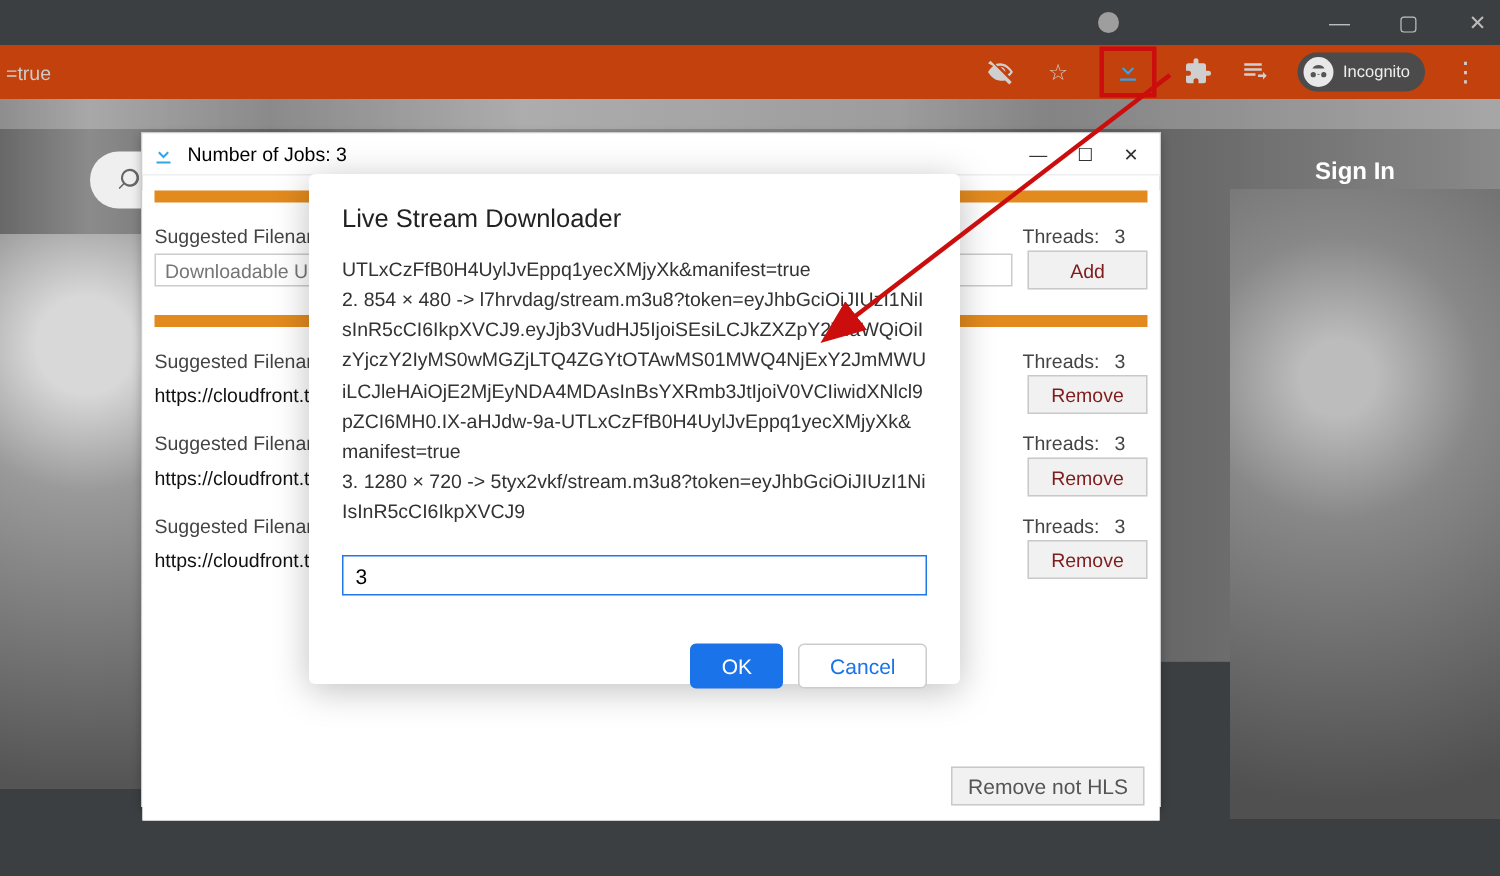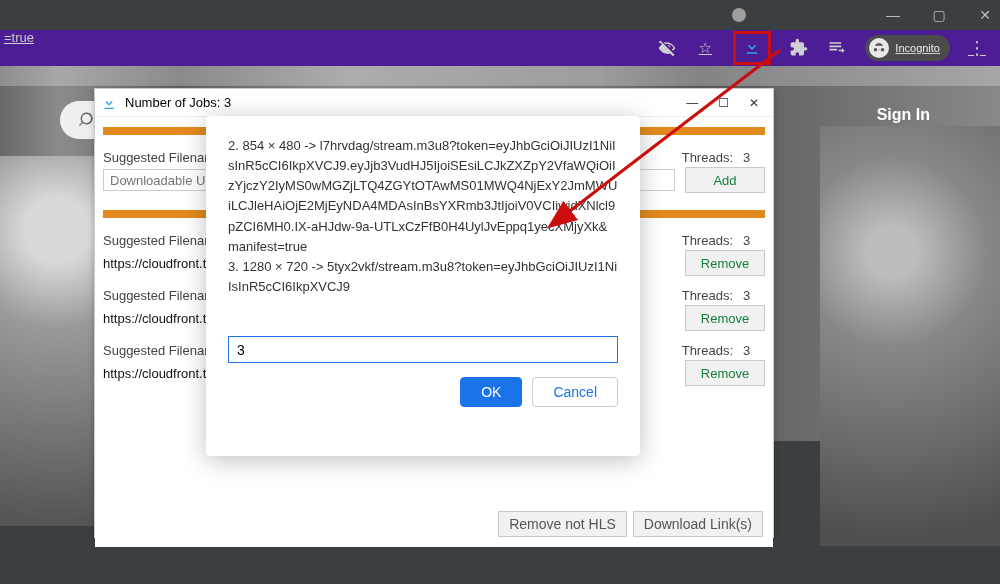--- a/index.html
+++ b/index.html
@@ -4,21 +4,21 @@
 <style>
   * { box-sizing: border-box; margin: 0; padding: 0; font-family: "Segoe UI", Arial, sans-serif; }
   html, body { width: 1000px; height: 584px; overflow: hidden; background:#3c3f41; }
   
   
   .titlebar { height: 30px; background:#3c3f41; display:flex; justify-content:flex-end; align-items:center; padding-right:6px; gap:28px; color:#bcbcbc;}
   .titlebar .win-btn { width:18px; height:18px; display:flex; align-items:center; justify-content:center; font-size:14px; color:#bcbcbc;}
   .titlebar .avatar-dot { width:14px;height:14px;border-radius:50%;background:#9e9e9e;display:inline-block;margin-right:110px;}
   
   
-  .toolbar { height:36px; background:#4c1d95; display:flex; color:#cfcfcf; padding-left:4px; font-size:13px;text-decoration:underline;}
+  .toolbar { height:36px; background:#c2410c; display:flex; align-items:center; color:#cfcfcf; padding-left:4px; font-size:13px;}
   .omnibox-snip { color:#ccc; }
   .tool-right { margin-left:auto; display:flex; align-items:center; gap:18px; padding-right:14px;}
   .tool-icon { width:20px;height:20px;display:flex;align-items:center;justify-content:center;color:#cfcfcf;fill:#cfcfcf; font-size:15px;}
   .dl-highlight { width:38px; height:34px; border:3px solid #cc0d0d; display:flex;align-items:center;justify-content:center;}
   .dl-icon svg{ width:18px;height:18px;}
   .incognito-pill { display:flex;align-items:center;gap:6px;background:#4b4b4b;border-radius:16px;padding:3px 10px 3px 4px;color:#eee;font-size:11px;}
   .incognito-pill .mask{width:20px;height:20px;border-radius:50%;background:#e8e8e8;display:flex;align-items:center;justify-content:center;color:#444;font-size:12px;}
   .dots-menu{font-size:18px;color:#cfcfcf;}
   
   
@@ -48,31 +48,31 @@
   
   .p-body{padding:0 8px;background:#fff;height:calc(100% - 28px);position:relative;background:linear-gradient(#fff,#fff),linear-gradient(#f7f7f7,#f7f7f7);}
   
   .orange-bar{height:8px;background:#e28a1e;margin:10px 0;}
   
   .row{display:flex;align-items:center;gap:10px;font-size:13px;color:#444;padding:1px 0;}
   .row .lbl{white-space:nowrap;}
   .row .url{flex:1;overflow:hidden;color:#111;}
   .row .thlbl{white-space:nowrap;}
   .row .thval{width:22px;}
-  .row .btn{width:80px;height:26px;border:1px solid #c9c9c9;background:#f1f1f1;display:flex;align-items:center;justify-content:center;font-size:13px;color:#15803d;}
+  .row .btn{width:80px;height:26px;border:1px solid #c9c9c9;background:#f1f1f1;display:flex;align-items:center;justify-content:center;font-size:13px;color:#7f1d1d;}
   .block{padding:4px 0 6px;}
   .bottom-bar{position:absolute;bottom:10px;right:10px;display:flex;gap:6px;}
   .bottom-bar .gbtn{height:26px;padding:0 10px;border:1px solid #c9c9c9;background:#f1f1f1;font-size:14px;color:#555;display:flex;align-items:center;}
   
   
   .modal{position:absolute;left:206px;top:50px;width:434px;height:340px;background:#fff;border-radius:4px;box-shadow:0 4px 24px rgba(0,0,0,.25);padding:20px 22px 14px;}
   .modal h3{font-size:17px;font-weight:500;color:#222;margin-bottom:14px;}
   .modal .log{font-size:13px;color:#333;line-height:1.55;height:190px;overflow:hidden;word-break:break-all;position:relative;}
   .modal input[type=text]{width:100%;height:27px;border:1px solid #2277e6;outline:none;padding:2px 8px;font-size:14px;margin-top:10px;}
-  .modal .mbtns{display:flex;justify-content:flex-end;gap:10px;margin-top:14px;}
+  .modal .mbtns{display:flex;justify-content:flex-end;gap:10px;margin-top:32px;}
   .modal .mbtns button{height:30px;padding:0 20px;font-size:14px;border-radius:4px;border:1px solid #ccc;background:#fff;color:#1a73e8;}
   .modal .mbtns .ok{background:#1a73e8;color:#fff;border-color:#1a73e8;}
   
   
   .arrow{position:absolute;left:536px;top:-22px;width:250px;height:190px;pointer-events:none;}
   .arrow svg{width:100%;height:100%;}
 </style>
 </head>
 <body>
 
@@ -200,27 +200,28 @@
           <span class="thval">3</span>
         </div>
         <div class="row">
           <span class="url">https://cloudfront.tu</span>
           <span class="btn">Remove</span>
         </div>
       </div>
 
       <div class="bottom-bar">
         <span class="gbtn">Remove not HLS</span>
-        <span class="gbtn">Download Link(s)</span>
       </div>
     </div>
   </div>
 
   <div class="modal">
+    <h3>Live Stream Downloader</h3>
     <div class="log">
+      <div>UTLxCzFfB0H4UylJvEppq1yecXMjyXk&amp;manifest=true</div>
       <div>2. 854 × 480 -&gt; l7hrvdag/stream.m3u8?token=eyJhbGciOiJIUzI1NiIsInR5cCI6IkpXVCJ9.eyJjb3VudHJ5IjoiSEsiLCJkZXZpY2VfaWQiOiIzYjczY2IyMS0wMGZjLTQ4ZGYtOTAwMS01MWQ4NjExY2JmMWUiLCJleHAiOjE2MjEyNDA4MDAsInBsYXRmb3JtIjoiV0VCIiwidXNlcl9pZCI6MH0.IX-aHJdw-9a-UTLxCzFfB0H4UylJvEppq1yecXMjyXk&amp;manifest=true</div>
       <div>3. 1280 × 720 -&gt; 5tyx2vkf/stream.m3u8?token=eyJhbGciOiJIUzI1NiIsInR5cCI6IkpXVCJ9</div>
 
     </div>
     <input type="text" value="3" style="">
     <div class="mbtns">
       <button class="ok">OK</button>
       <button>Cancel</button>
     </div>
   </div>

